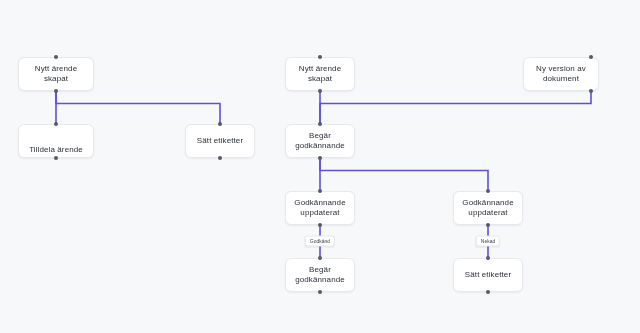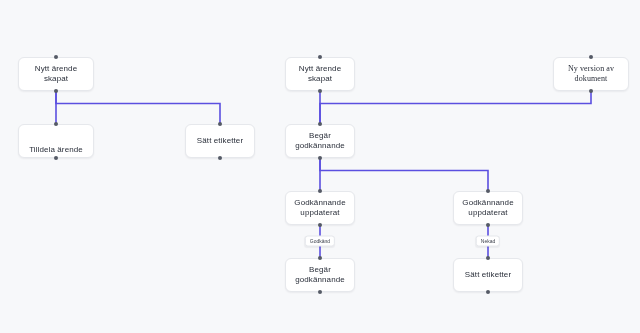--- a/index.html
+++ b/index.html
@@ -99,21 +99,21 @@
       <div class="node" style="left: 185px; top: 124px; width: 70px; height: 34px;">
         <span class="node-label">Sätt etiketter</span>
       </div>
       <div class="handle" style="left: 220px; top: 124px;"></div>
       <div class="handle" style="left: 220px; top: 158px;"></div>
       <div class="node" style="left: 285px; top: 57px; width: 70px; height: 34px;">
         <span class="node-label">Nytt ärende skapat</span>
       </div>
       <div class="handle" style="left: 320px; top: 57px;"></div>
       <div class="handle" style="left: 320px; top: 91px;"></div>
-      <div class="node" style="left: 553px; top: 57px; width: 76px; height: 34px; font-family: Liberation Serif, serif;">
+      <div class="node" style="left: 523px; top: 57px; width: 76px; height: 34px;">
         <span class="node-label">Ny version av
 dokument</span>
       </div>
       <div class="handle" style="left: 591px; top: 57px;"></div>
       <div class="handle" style="left: 591px; top: 91px;"></div>
       <div class="node" style="left: 285px; top: 124px; width: 70px; height: 34px;">
         <span class="node-label">Begär godkännande</span>
       </div>
       <div class="handle" style="left: 320px; top: 124px;"></div>
       <div class="handle" style="left: 320px; top: 158px;"></div>

